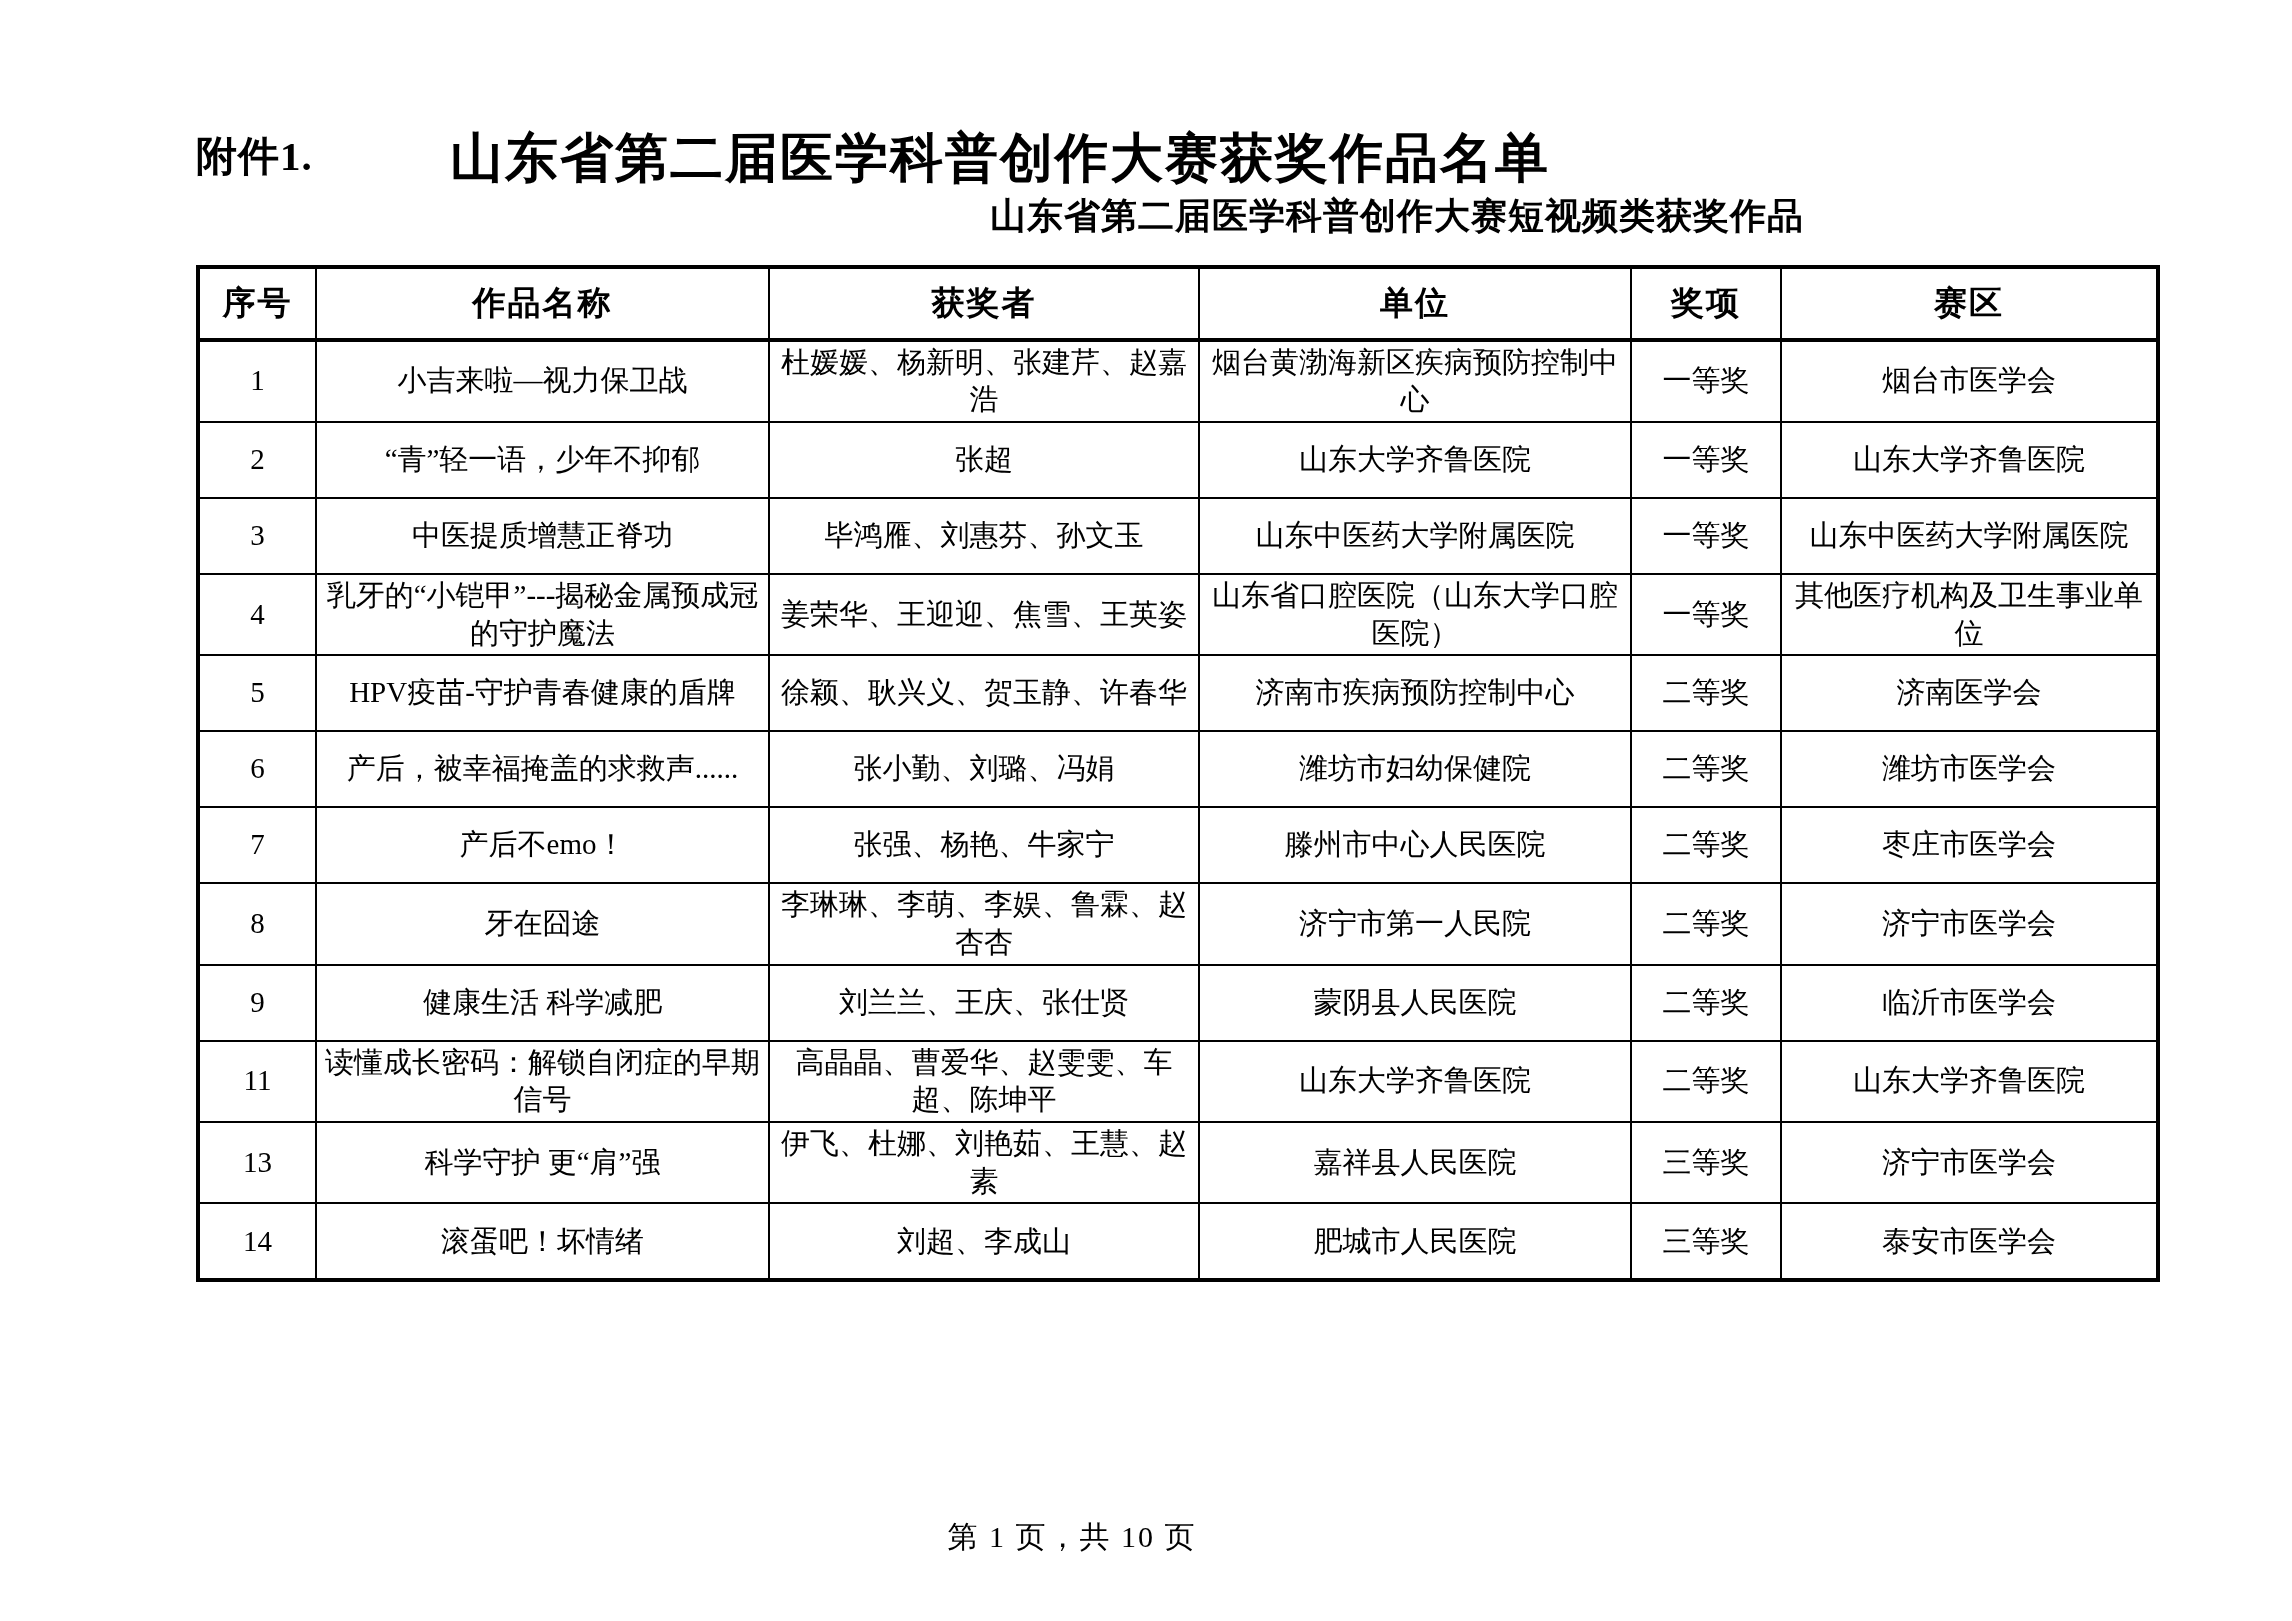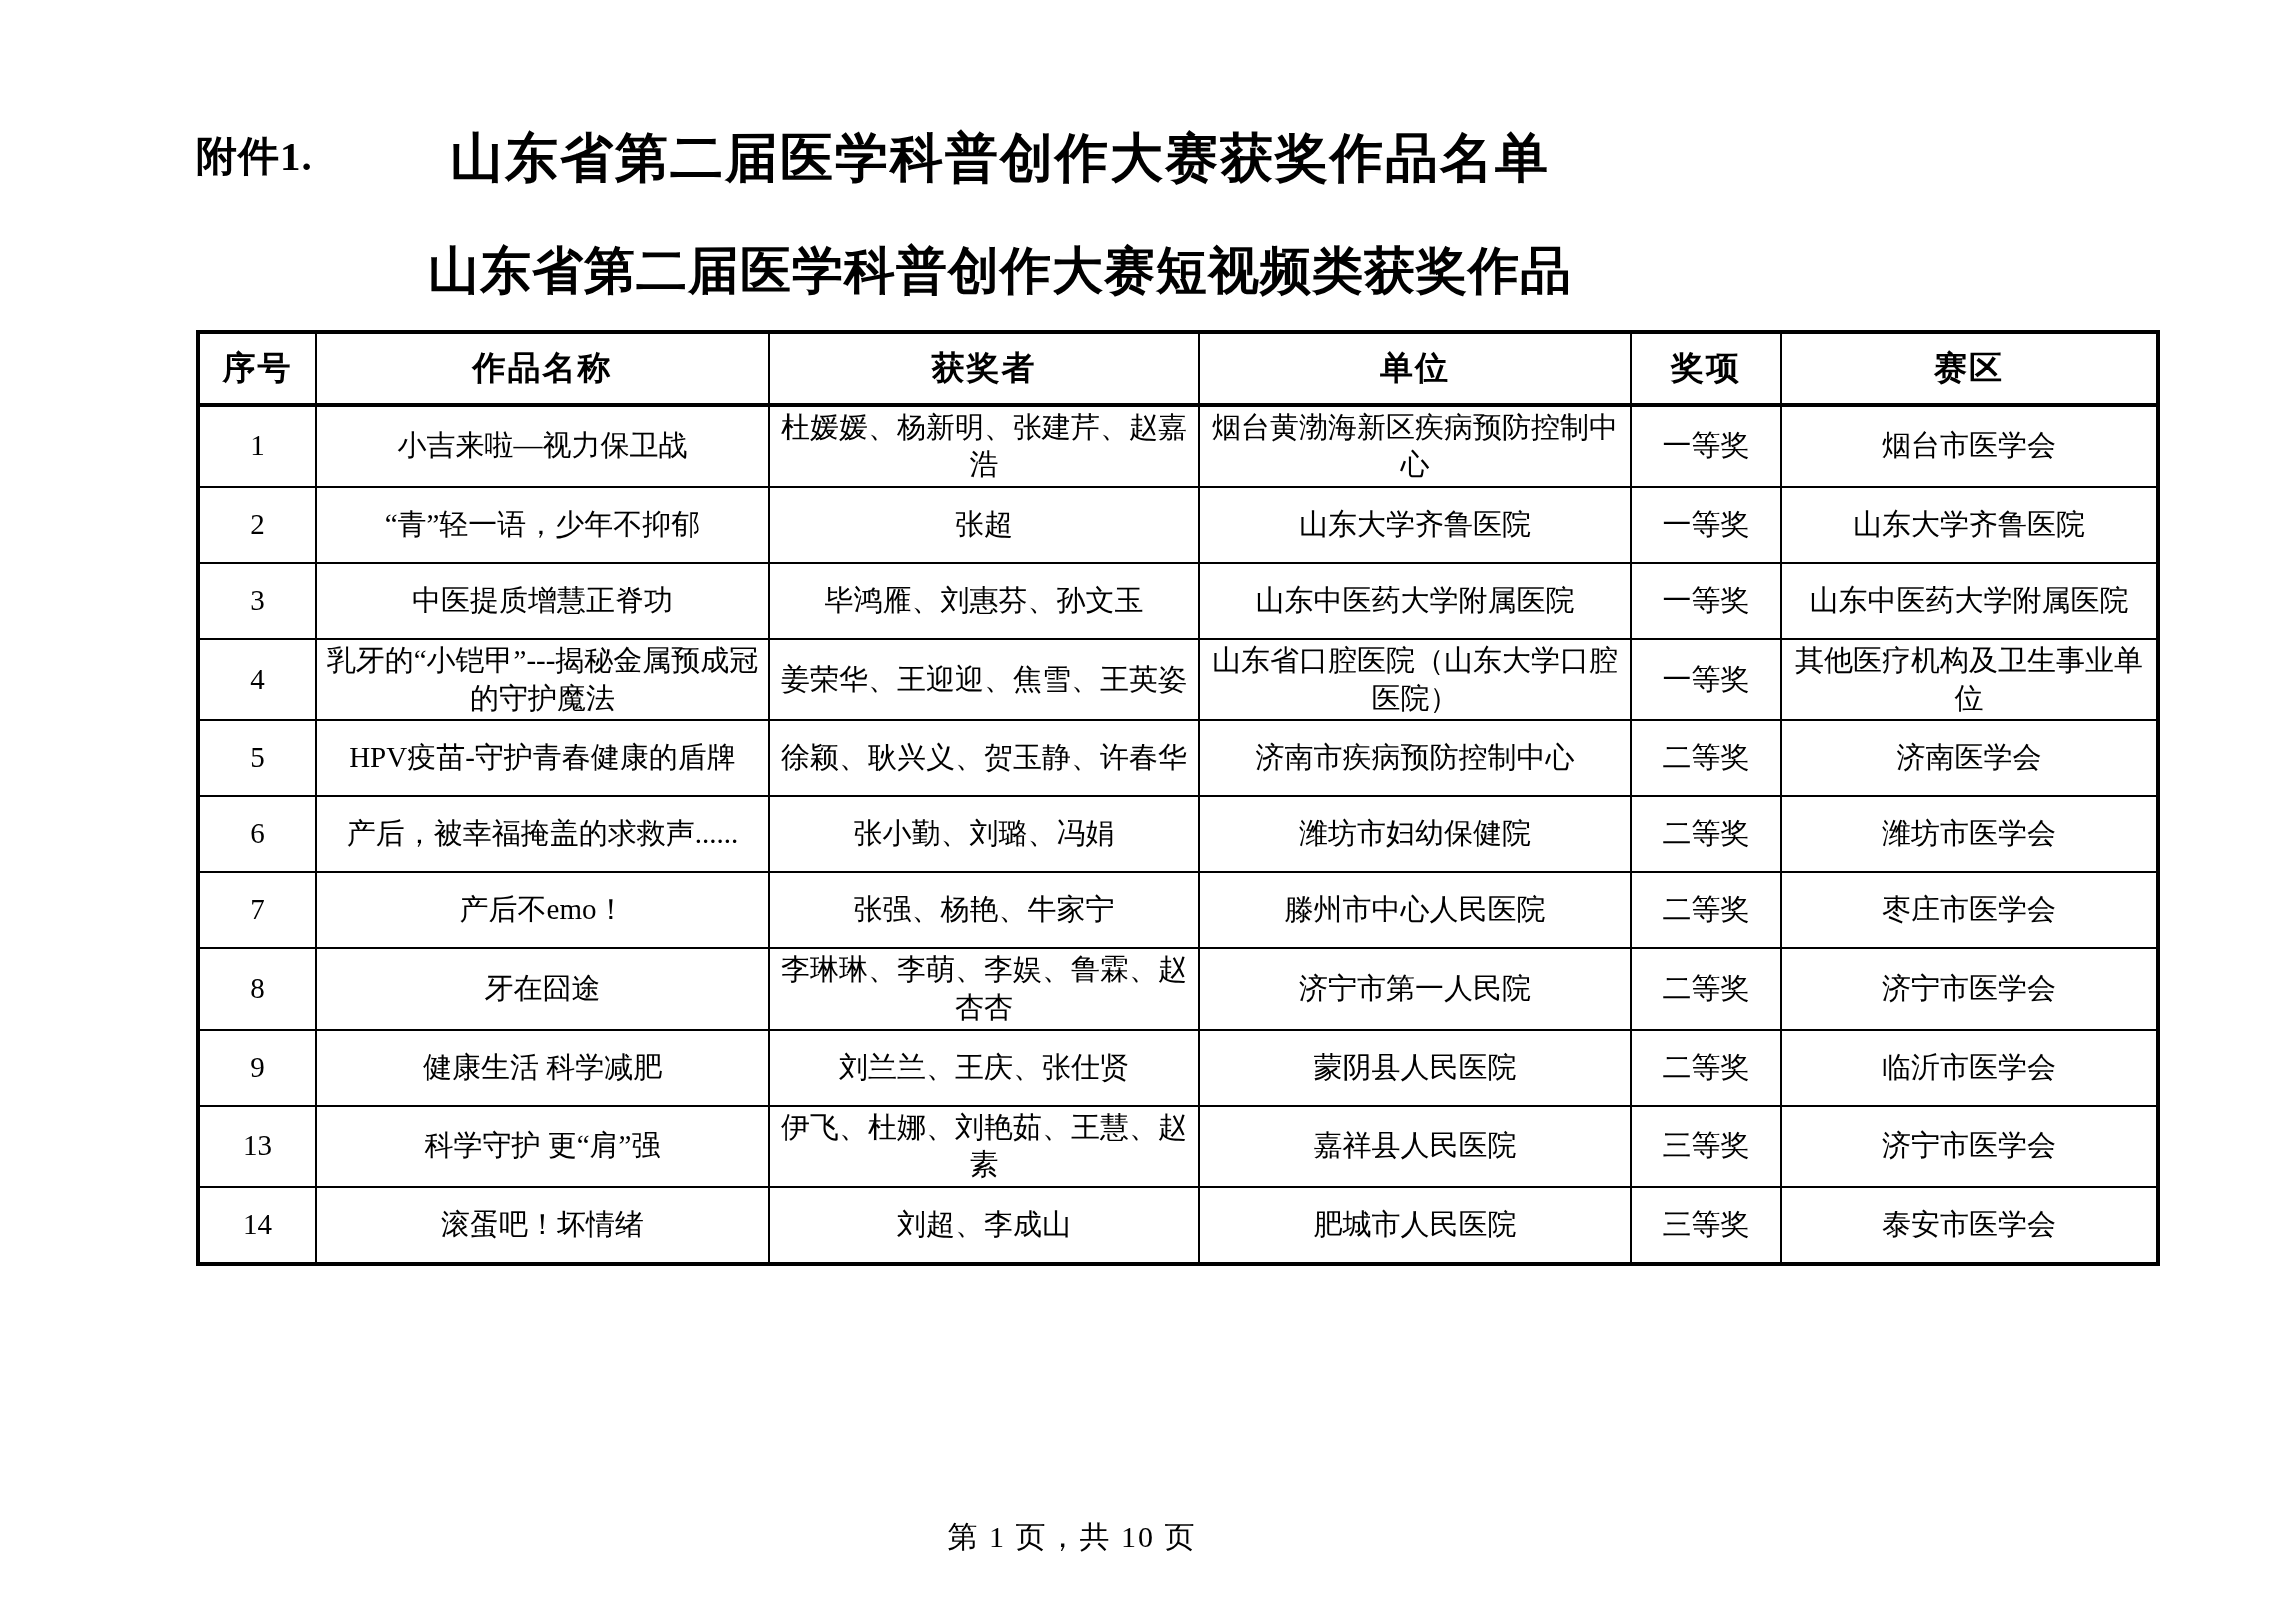--- a/index.html
+++ b/index.html
@@ -31,25 +31,24 @@
     font-weight: bold;
     letter-spacing: 1px;
   }
   .doc-title {
     text-align: center;
     font-size: 53px;
     font-weight: bold;
     letter-spacing: 2px;
   }
   .doc-subtitle {
-    text-align: center;
-    font-size: 51px;
+    text-align: right;
+    font-size: 36px;
     font-weight: bold;
     letter-spacing: 1px;
-    margin-top: 45px;
   }
   table.award-table {
     margin-top: 23.5px;
     width: 1960px;
     border-collapse: collapse;
     table-layout: fixed;
     border: 4.9px solid #000;
   }
   table.award-table th {
     border: 2.9px solid #000;
@@ -180,20 +179,28 @@
         </tr>
         <tr>
           <td>9</td>
           <td>健康生活 科学减肥</td>
           <td>刘兰兰、王庆、张仕贤</td>
           <td>蒙阴县人民医院</td>
           <td>二等奖</td>
           <td>临沂市医学会</td>
         </tr>
         <tr>
+          <td>11</td>
+          <td>读懂成长密码：解锁自闭症的早期信号</td>
+          <td>高晶晶、曹爱华、赵雯雯、车超、陈坤平</td>
+          <td>山东大学齐鲁医院</td>
+          <td>二等奖</td>
+          <td>山东大学齐鲁医院</td>
+        </tr>
+        <tr>
           <td>13</td>
           <td>科学守护 更“肩”强</td>
           <td>伊飞、杜娜、刘艳茹、王慧、赵素</td>
           <td>嘉祥县人民医院</td>
           <td>三等奖</td>
           <td>济宁市医学会</td>
         </tr>
         <tr>
           <td>14</td>
           <td>滚蛋吧！坏情绪</td>

